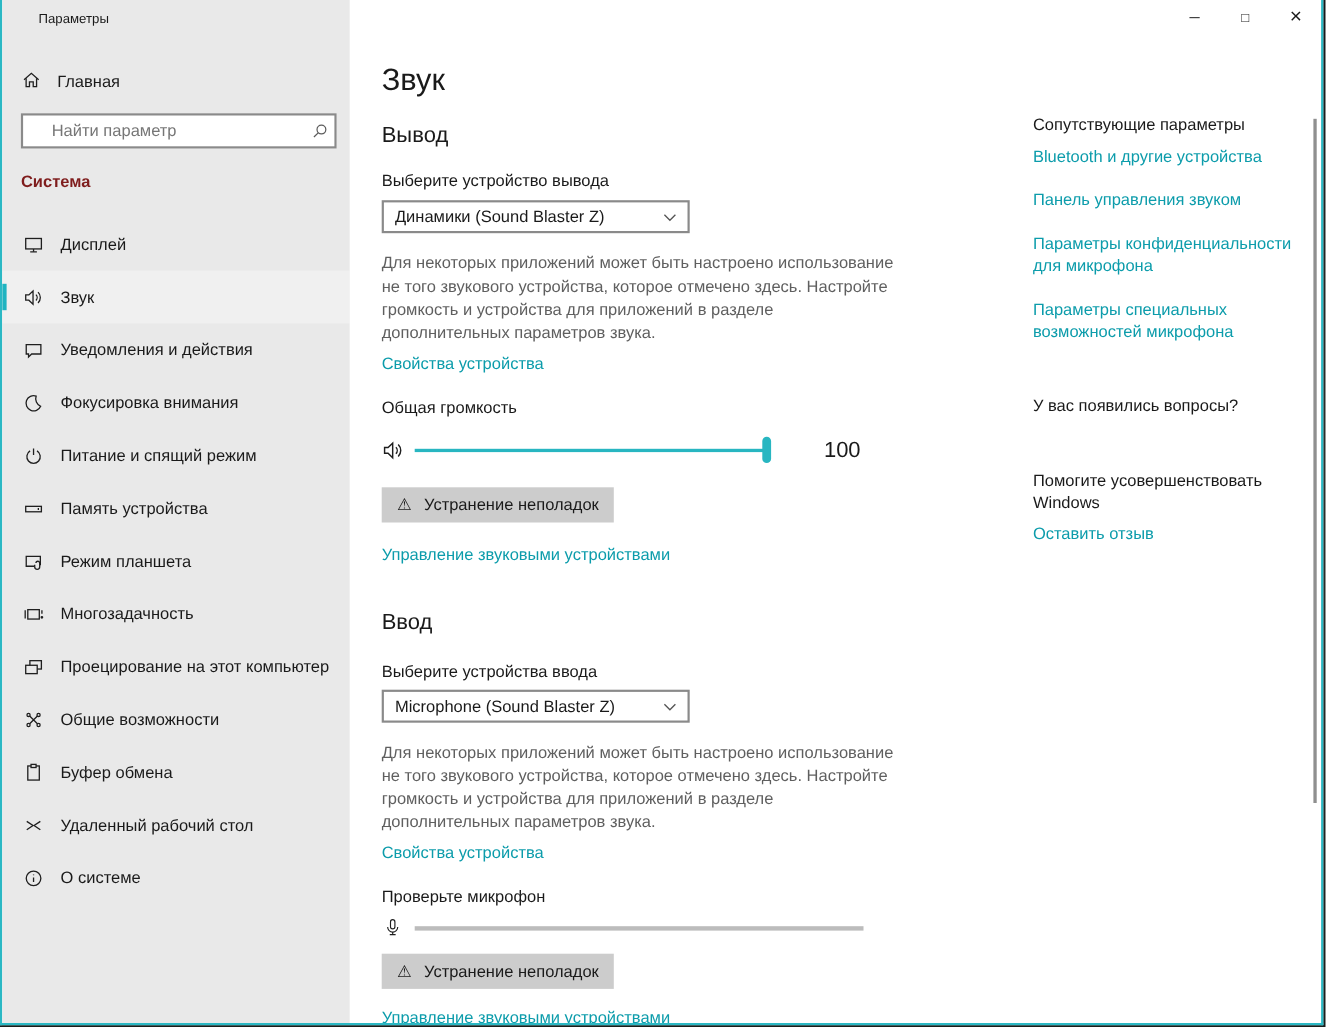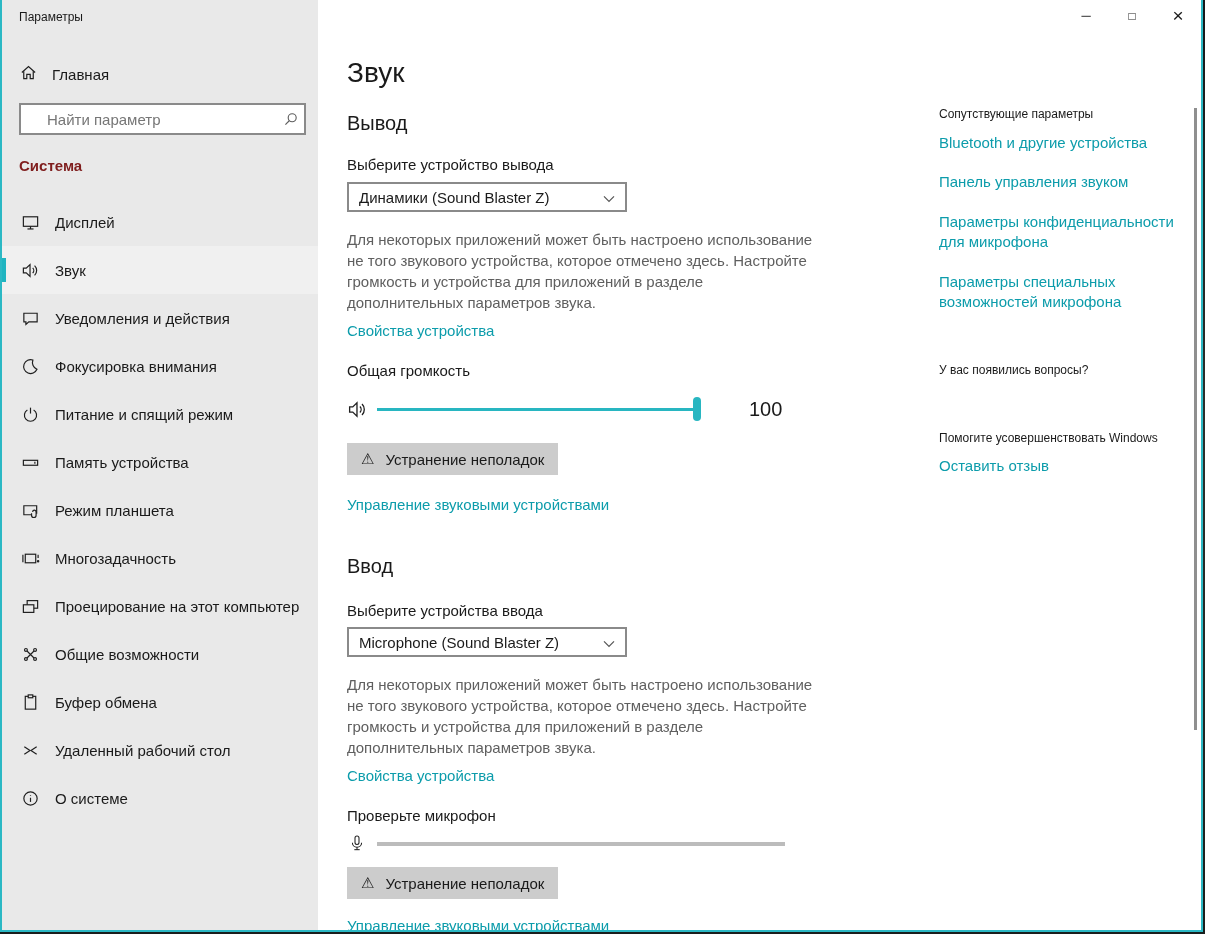--- a/index.html
+++ b/index.html
@@ -6,21 +6,21 @@
   html,body { width:1205px; height:934px; overflow:hidden;
     font-family:"Liberation Sans","DejaVu Sans",sans-serif; }
   body { background:linear-gradient(180deg,#14181a 0%,#2a2f2c 45%,#191e1c 100%); position:relative; }
 
   .window { position:absolute; left:0; top:0; width:1203px; height:932px;
     border-left:2px solid #2bb8c4; border-right:2px solid #2bb8c4; border-bottom:2px solid #2bb8c4;
     background:#ffffff; overflow:hidden; }
 
   
   .sidebar { position:absolute; left:0; top:0; width:316px; height:100%; background:#e9e9e9; }
-  .app-title { position:absolute; left:17px; top:10px; font-size:12px; color:#1a1a1a; }
+  .app-title { position:absolute; left:33px; top:10px; font-size:12px; color:#1a1a1a; }
   .home-row { position:absolute; left:0; top:56px; width:100%; height:36px;
     display:flex; align-items:center; padding-left:17px; gap:14px; font-size:15px; color:#1a1a1a; cursor:default; }
   .search-box { position:absolute; left:17px; top:103px; width:287px; height:32px; background:#fff;
     border:2px solid #8a8a8a; display:flex; align-items:center; }
   .search-box input { flex:1; border:none; outline:none; font-size:15px; padding:0 4px 0 26px;
     font-family:inherit; color:#1a1a1a; background:transparent; }
   .search-box input::placeholder { color:#767676; }
   .search-box .sicon { width:26px; display:flex; justify-content:center; align-items:center; }
   .side-section { position:absolute; left:17px; top:157px; font-size:15px; font-weight:bold; color:#7f1d1d; }
   .nav { position:absolute; left:0; top:198px; width:100%; }
@@ -69,21 +69,21 @@
   .mic-bar { margin-left:6px; width:408px; height:4px; background:#bcbcbc; }
 
   .ts-btn { display:inline-flex; align-items:center; gap:11px; height:32px; padding:0 14px;
     background:#cccccc; border:none; font-size:15px; color:#1a1a1a; font-family:inherit; cursor:default; }
   .btn-a { margin-top:21px; } .btn-b { margin-top:10px; }
   .warn { font-size:15px; line-height:1; font-family:"DejaVu Sans",sans-serif; }
   .btn-row { display:block; }
 
   
   .right-col { position:absolute; left:621px; top:104px; width:258px; }
-  .rc-head { font-size:12px; color:#1a1a1a; line-height:20px; }
+  .rc-head { font-size:15px; color:#1a1a1a; line-height:20px; }
   .rc-link { display:block; font-size:15px; line-height:20px; color:#0c9cab; cursor:pointer; }
   .rc-l1 { margin-top:9px; } .rc-l2 { margin-top:19px; } .rc-l3 { margin-top:20px; } .rc-l4 { margin-top:20px; }
   .rc-questions { margin-top:48px; }
   .rc-gethelp { margin-top:8px; }
   .rc-improve { margin-top:48px; }
   .rc-feedback { margin-top:8px; }
 
   
   .scroll-thumb { position:absolute; right:4px; top:108px; width:3px; height:622px; background:#8f8f8f; }
 </style>

